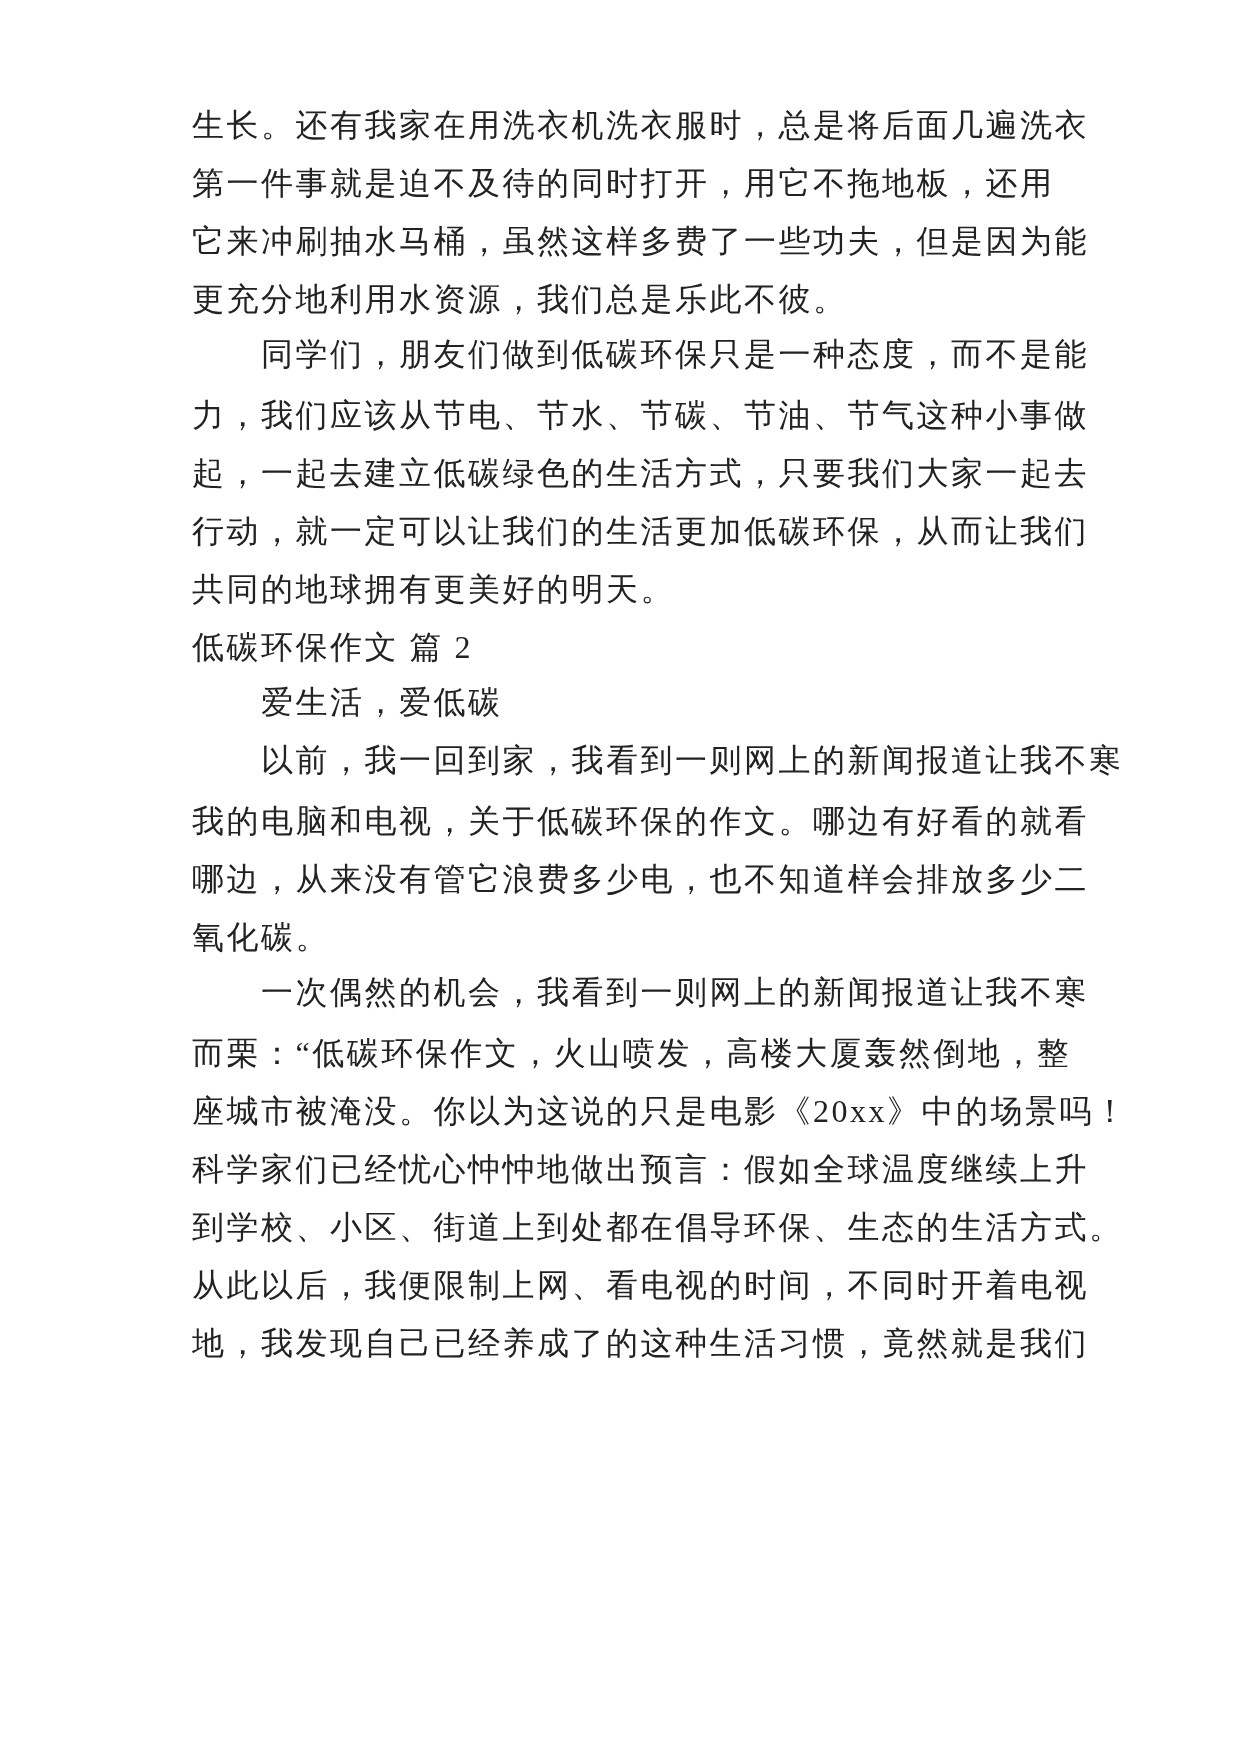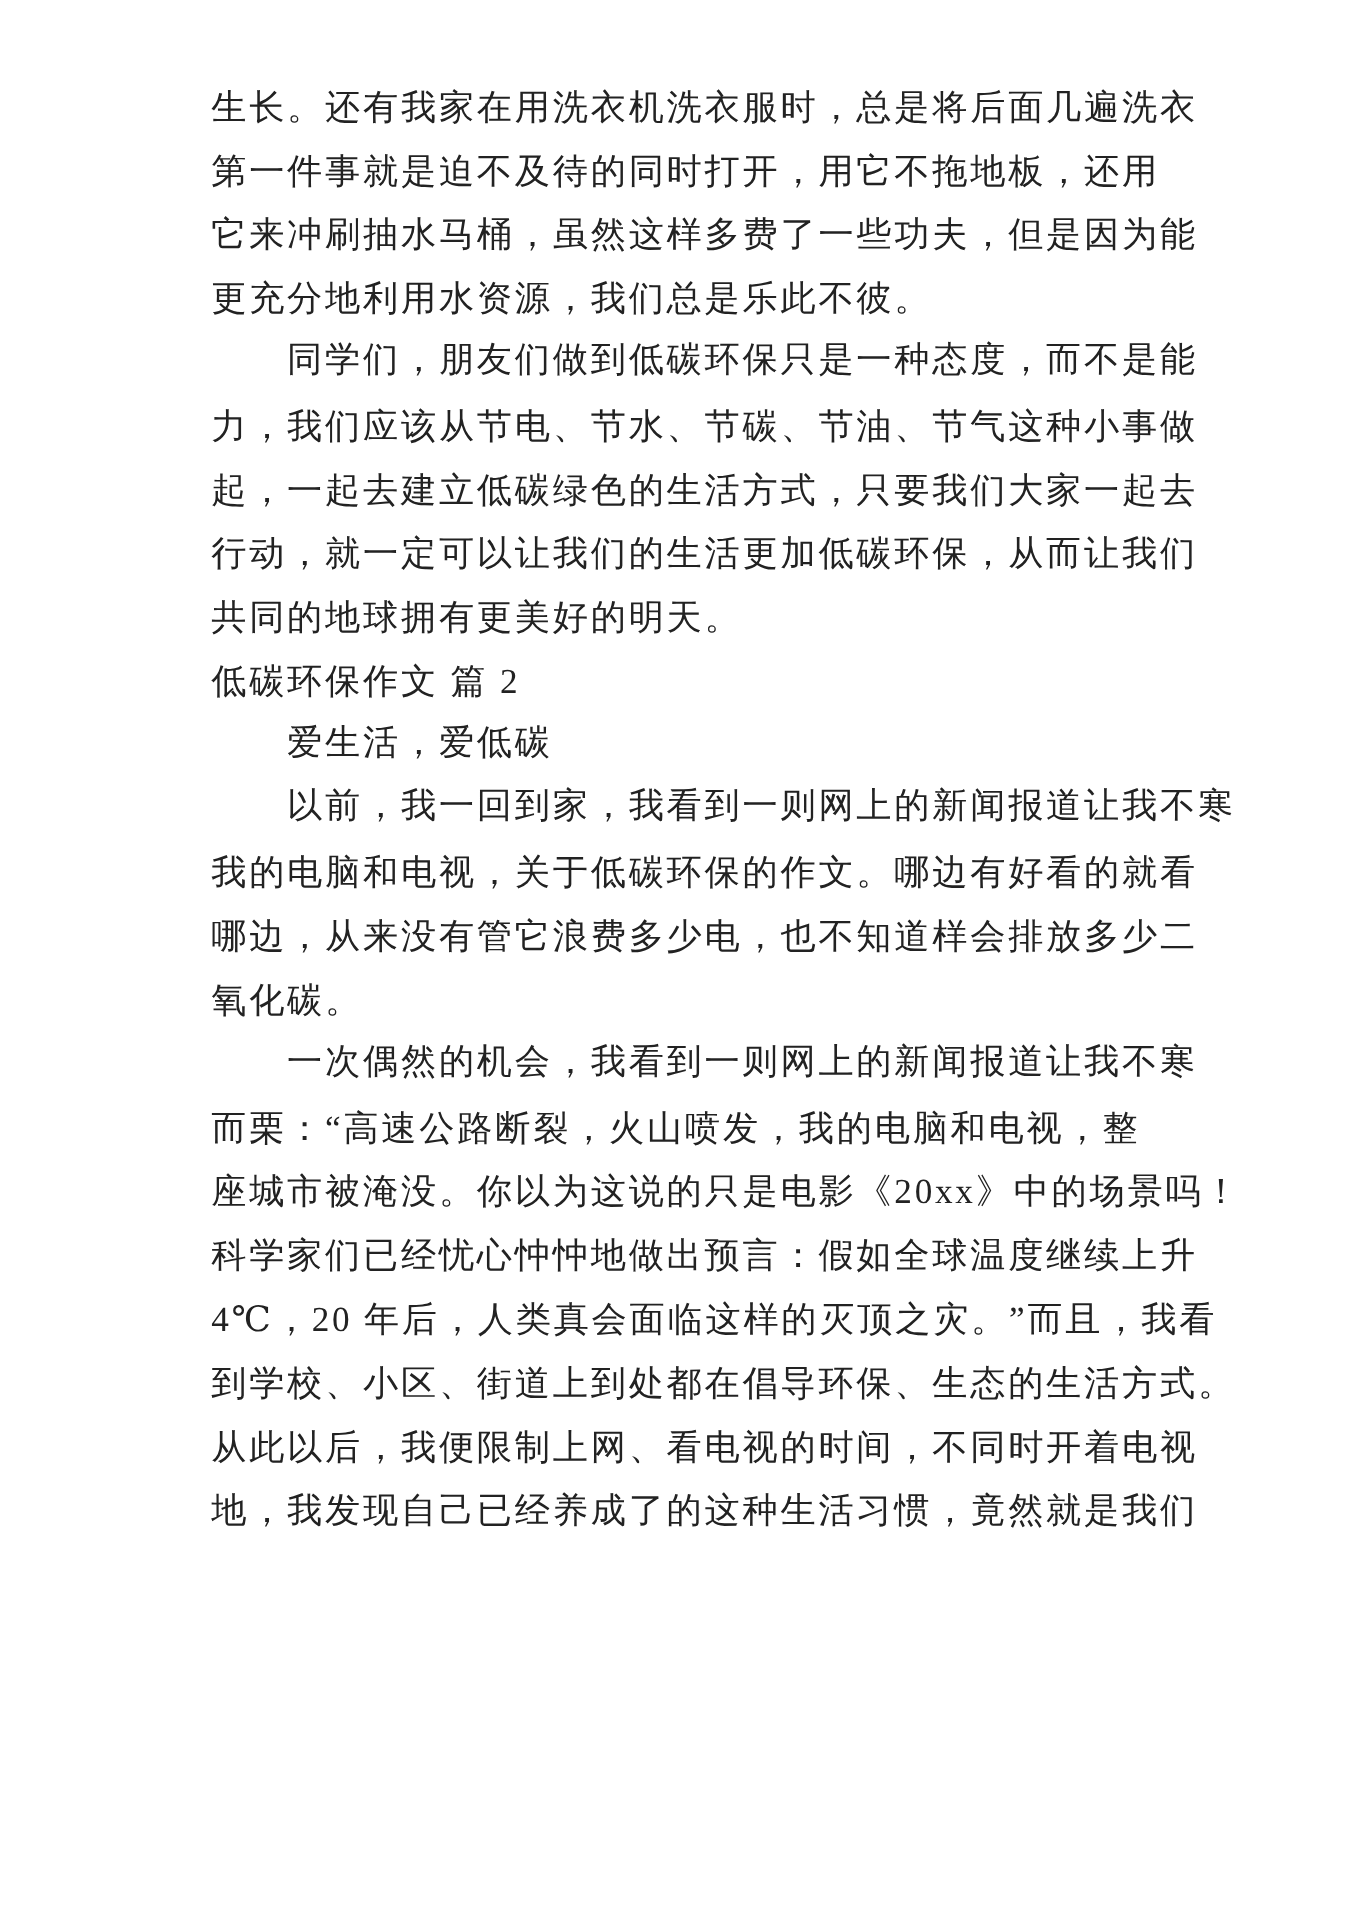--- a/index.html
+++ b/index.html
@@ -1,21 +1,21 @@
 <!DOCTYPE html>
 <html><head>
 <meta charset="utf-8">
 <style>
   html, body { margin: 0; padding: 0; background: #ffffff; }
   body { width: 1241px; height: 1754px; position: relative; overflow: hidden; }
   .page {
     box-sizing: border-box;
     width: 1241px;
     height: 1754px;
-    padding: 68px 148px 0 192px;
+    padding: 96px 148px 0 192px;
     background: #ffffff;
   }
   .doc-body { width: 100%; }
   .line {
     font-family: "Liberation Serif", "DejaVu Serif", serif;
     font-size: 32px;
     line-height: 58px;
     height: 58px;
     letter-spacing: 2.5px;
     color: #222222;
@@ -37,21 +37,20 @@
       <div class="line">起，一起去建立低碳绿色的生活方式，只要我们大家一起去</div>
       <div class="line">行动，就一定可以让我们的生活更加低碳环保，从而让我们</div>
       <div class="line">共同的地球拥有更美好的明天。</div>
       <div class="line">低碳环保作文 篇 2</div>
       <div class="line indent">爱生活，爱低碳</div>
       <div class="line indent">以前，我一回到家，我看到一则网上的新闻报道让我不寒</div>
       <div class="line">我的电脑和电视，关于低碳环保的作文。哪边有好看的就看</div>
       <div class="line">哪边，从来没有管它浪费多少电，也不知道样会排放多少二</div>
       <div class="line">氧化碳。</div>
       <div class="line indent">一次偶然的机会，我看到一则网上的新闻报道让我不寒</div>
-      <div class="line">而栗：“高速公路断裂，火山喷发，我的电脑和电视，整</div>
+      <div class="line">而栗：“低碳环保作文，火山喷发，高楼大厦轰然倒地，整</div>
       <div class="line">座城市被淹没。你以为这说的只是电影《20xx》中的场景吗！</div>
       <div class="line">科学家们已经忧心忡忡地做出预言：假如全球温度继续上升</div>
-      <div class="line">4℃，20 年后，人类真会面临这样的灭顶之灾。”而且，我看</div>
       <div class="line">到学校、小区、街道上到处都在倡导环保、生态的生活方式。</div>
       <div class="line">从此以后，我便限制上网、看电视的时间，不同时开着电视</div>
       <div class="line">地，我发现自己已经养成了的这种生活习惯，竟然就是我们</div>
     </div>
 </div>
 
 </body></html>

